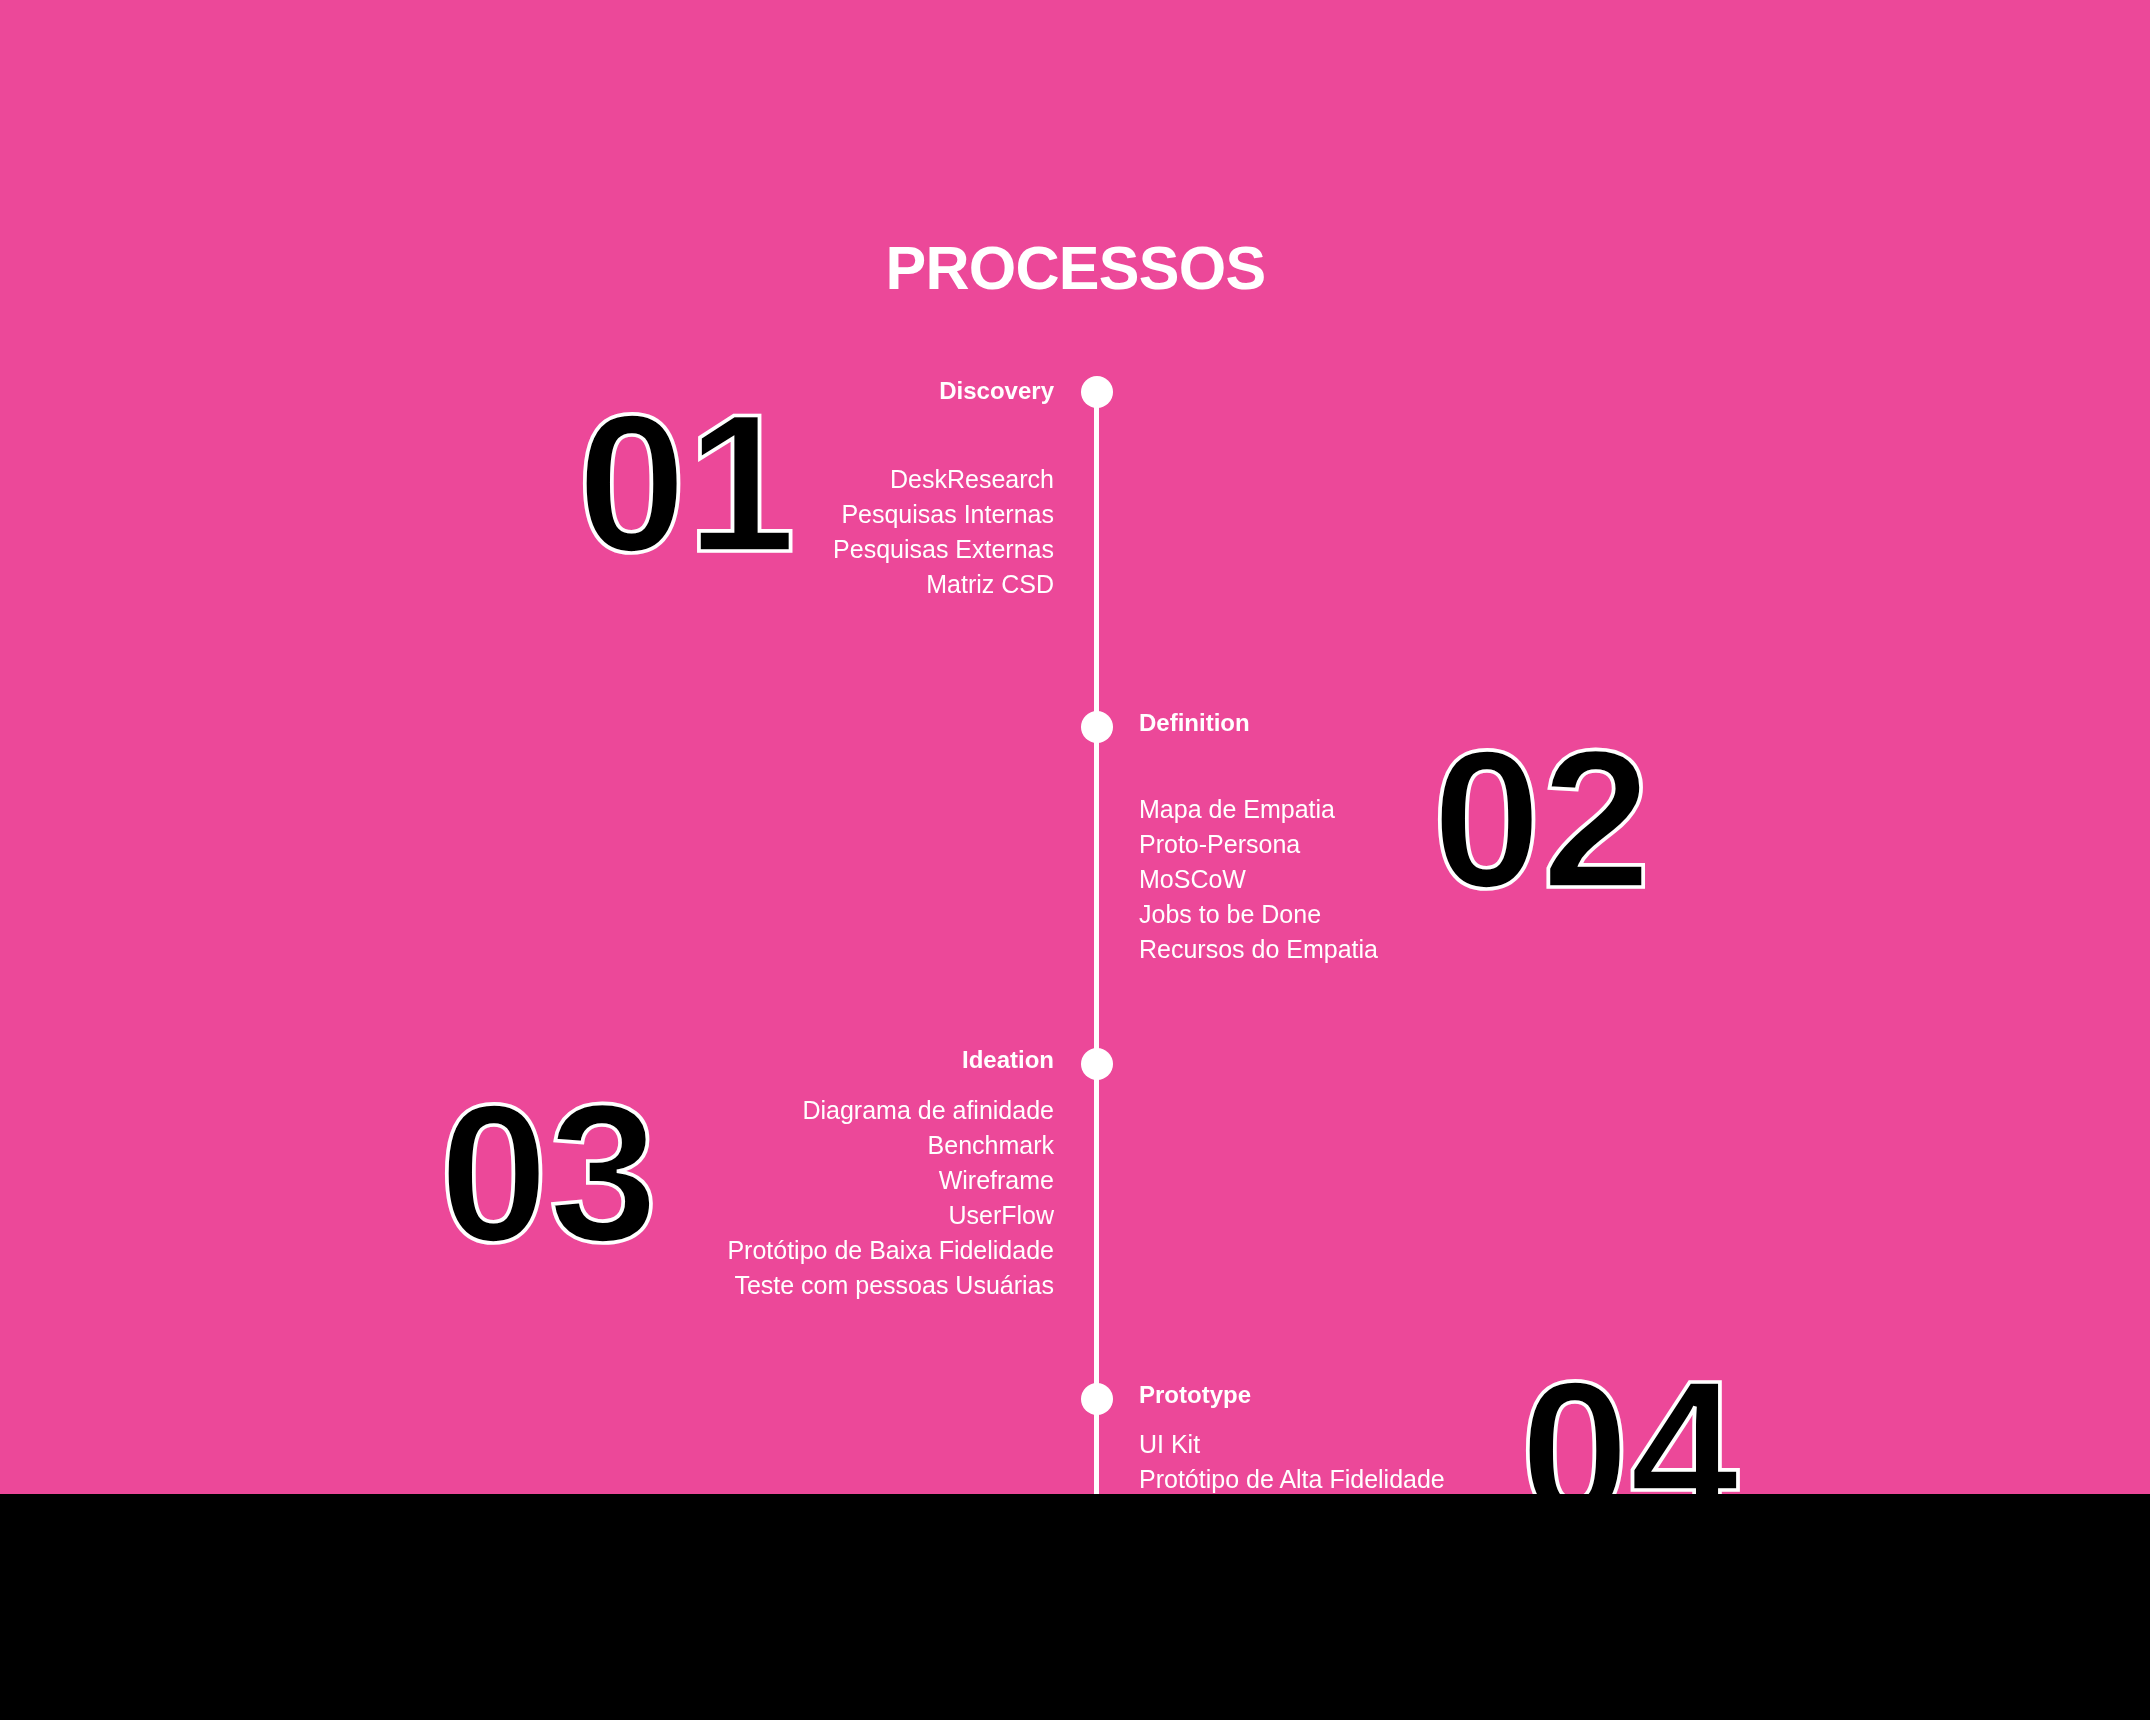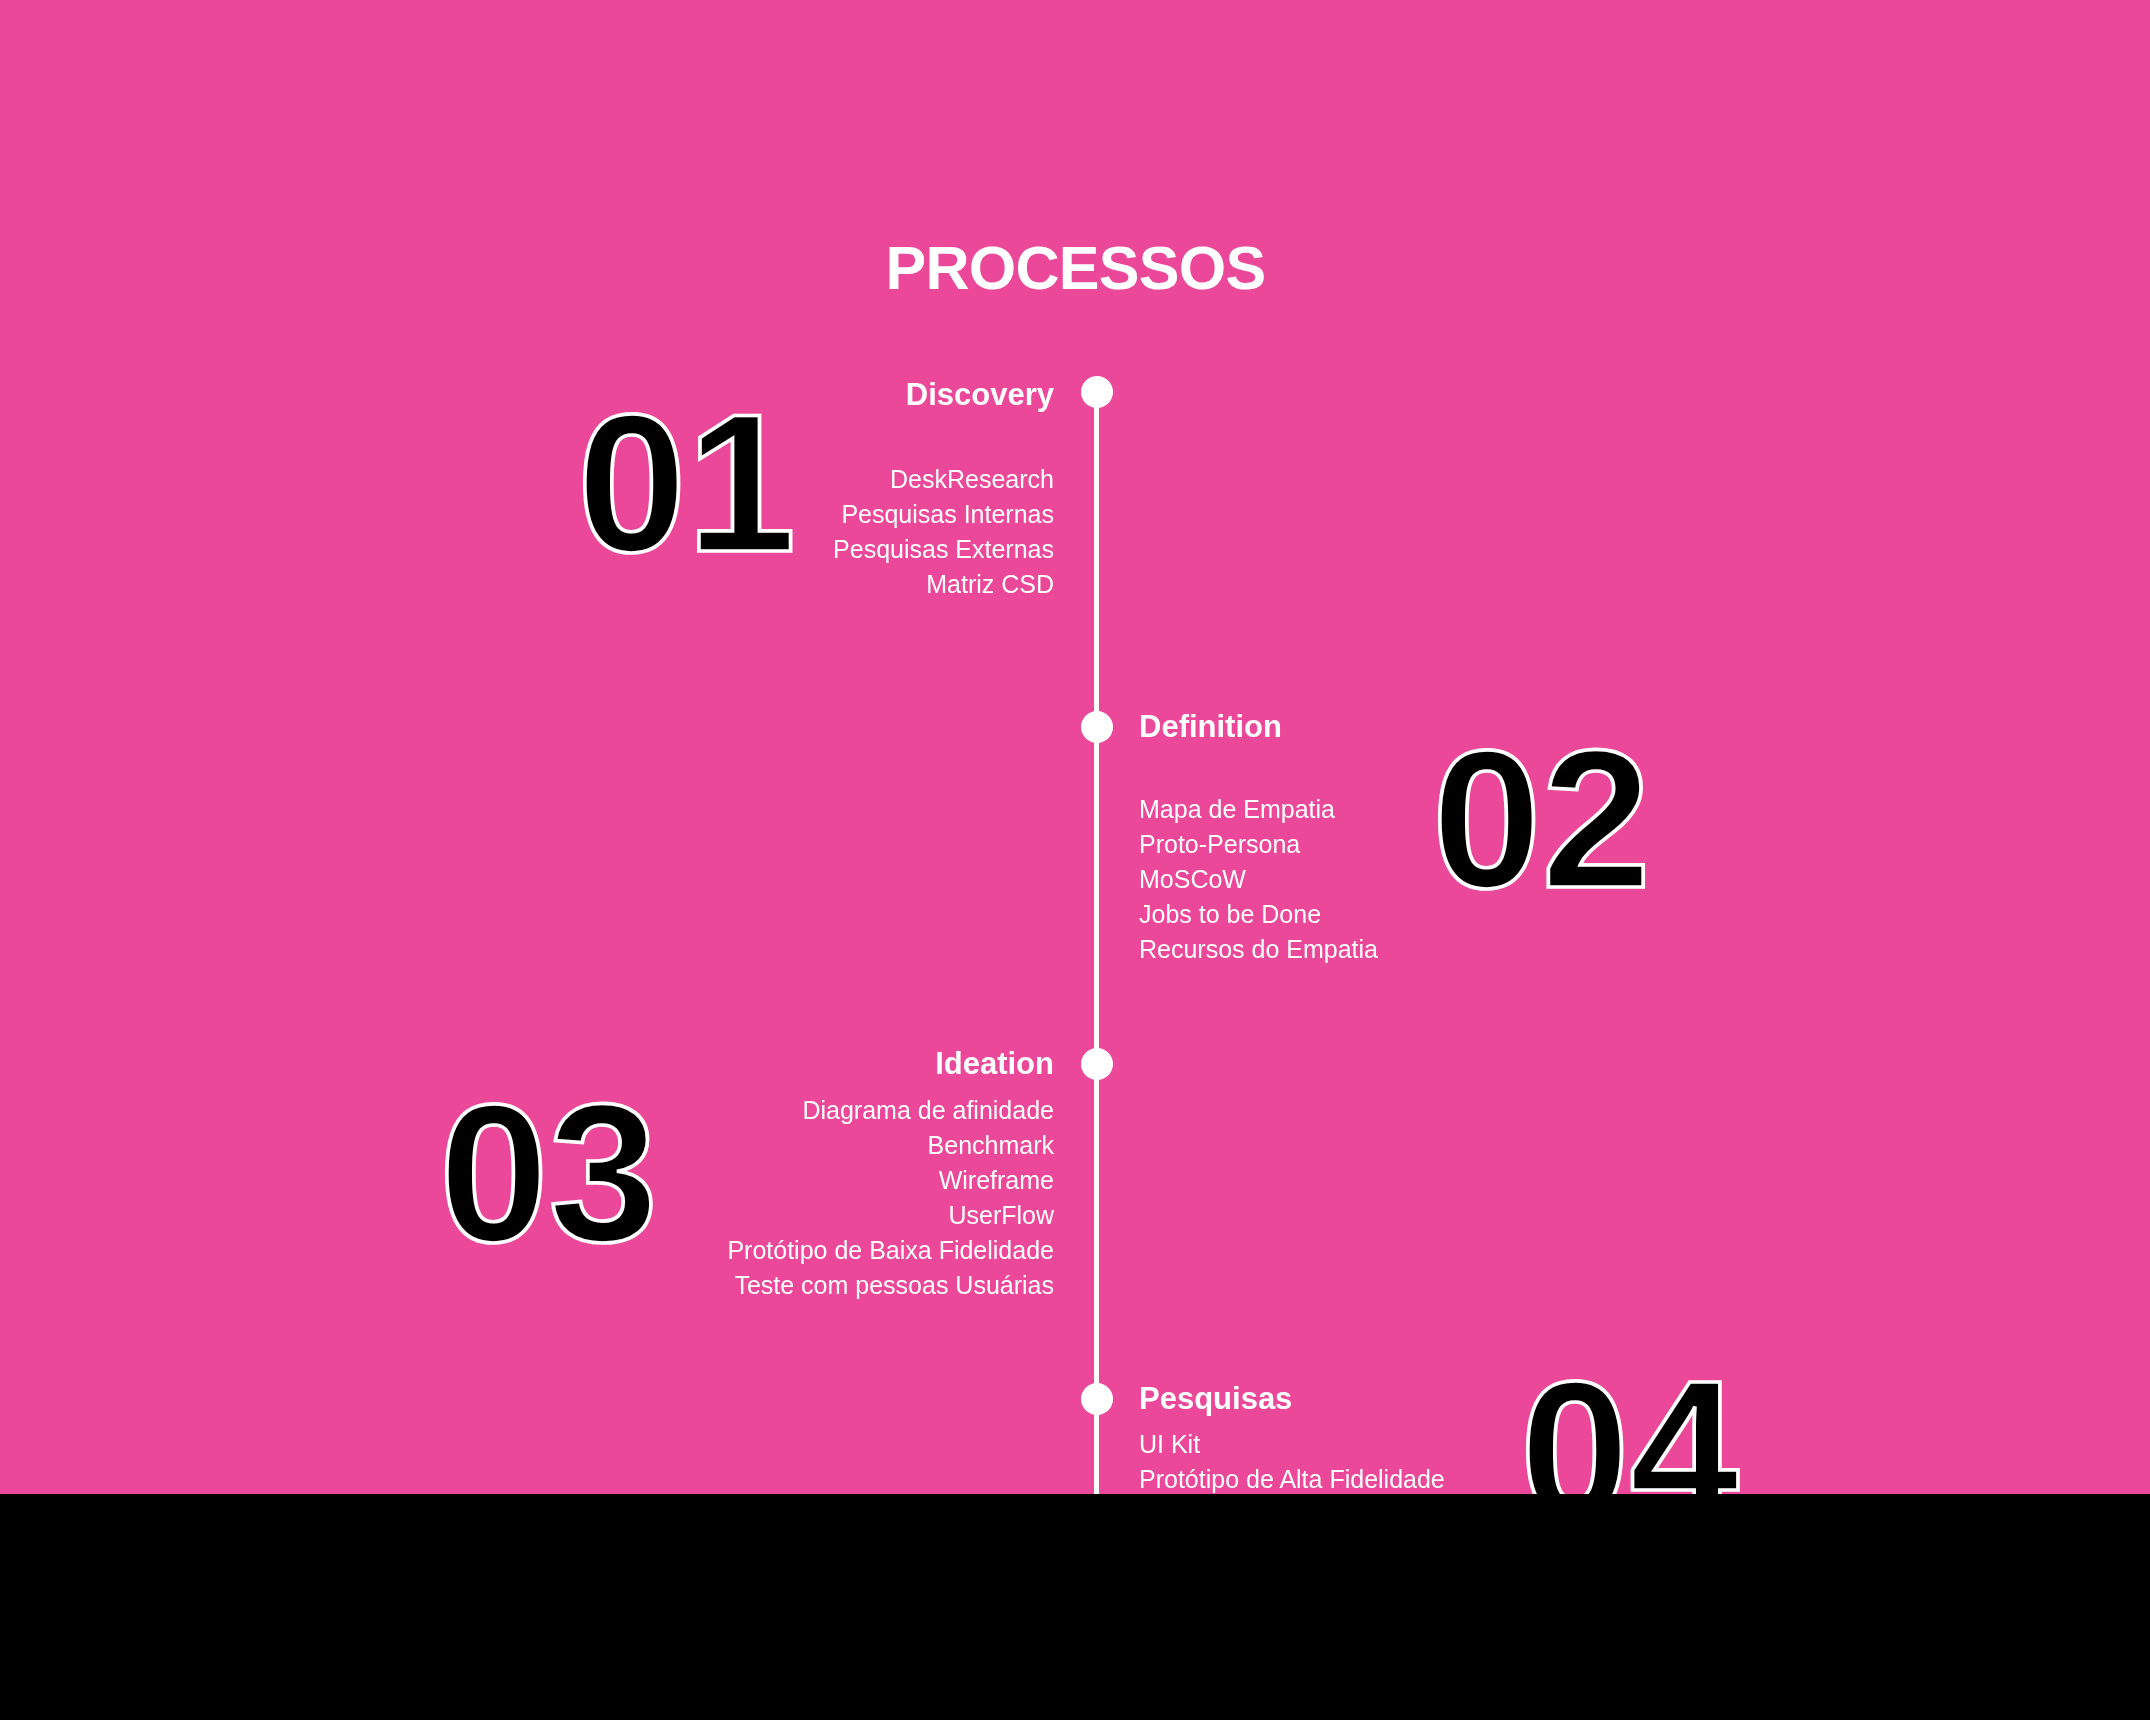--- a/index.html
+++ b/index.html
@@ -50,21 +50,21 @@
   }
   #dot-1 { top: 376px; }
   #dot-2 { top: 711px; }
   #dot-3 { top: 1048px; }
   #dot-4 { top: 1383px; }
 
   
   .stage-label {
     position: absolute;
     margin: 0;
-    font-size: 31px;
+    font-size: 24px;
     font-weight: bold;
     line-height: 1;
     white-space: nowrap;
   }
   
   .stage-items {
     position: absolute;
     margin: 0;
     padding: 0;
     list-style: none;
@@ -143,21 +143,21 @@
       <li>Benchmark</li>
       <li>Wireframe</li>
       <li>UserFlow</li>
       <li>Protótipo de Baixa Fidelidade</li>
       <li>Teste com pessoas Usuárias</li>
     </ul>
     <div class="stage-number" id="num-3">03</div>
   </section>
 
   <section>
-    <h2 class="stage-label side-right" id="s4-label">Pesquisas</h2>
+    <h2 class="stage-label side-right" id="s4-label">Prototype</h2>
     <ul class="stage-items side-right" id="s4-items">
       <li>UI Kit</li>
       <li>Protótipo de Alta Fidelidade</li>
     </ul>
     <div class="stage-number" id="num-4">04</div>
   </section>
 
 </div>
 
 

